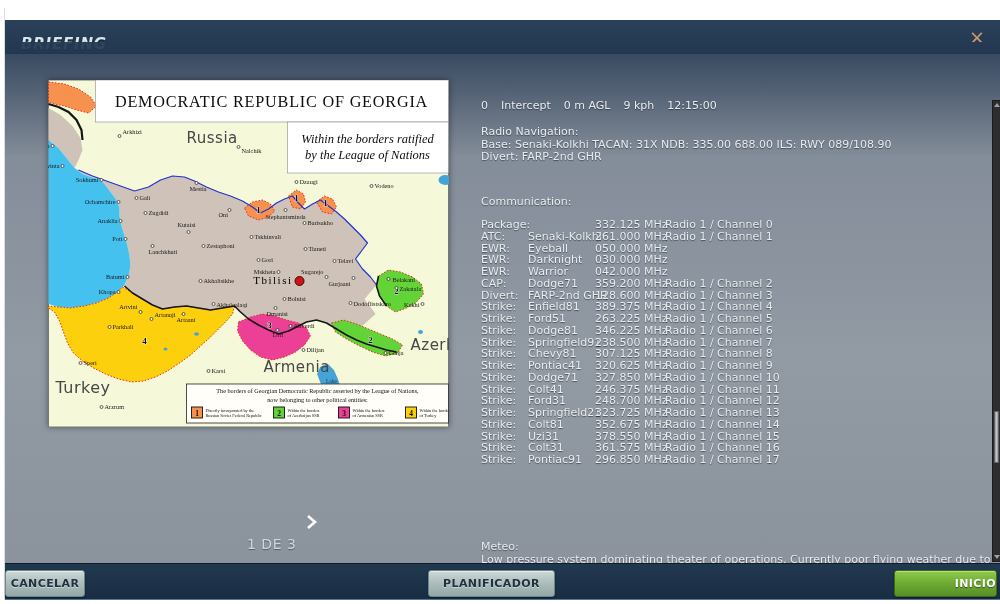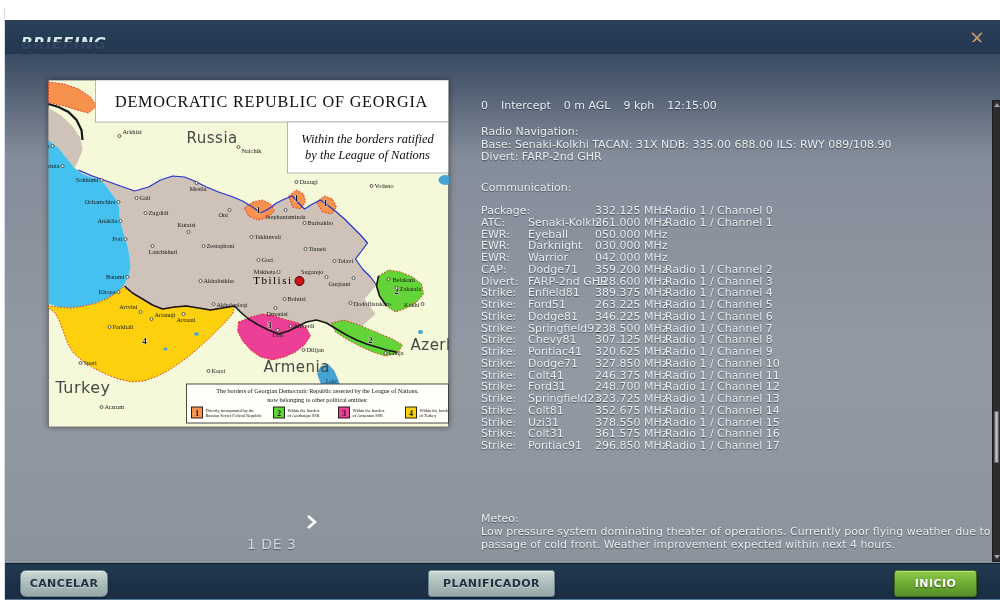--- a/index.html
+++ b/index.html
@@ -39,27 +39,27 @@
   .btn.green { background:linear-gradient(#90ca4d 0%,#6cab33 50%,#578f27 100%);
     border:1px solid #3c6b1d; box-shadow:inset 0 1px 0 #b4e07e, 0 1px 2px rgba(0,0,0,.4);
     color:#fff; text-shadow:0 1px 1px rgba(0,0,0,.5); }
   .btn span { display:block; line-height:25px; }
   .map-wrap { position:absolute; left:43px; top:38px; width:401px; height:347px;
     box-shadow:0 0 6px rgba(0,0,0,.45); }
   .rtext { position:absolute; left:476px; top:58px; width:512px; color:#e8edf1;
     font-size:11px; text-shadow:0 1px 1px rgba(0,0,0,.45); }
   .statusline { display:flex; gap:13px; line-height:12px; }
   .rn { margin-top:14px; line-height:12.5px; }
-  .comm-head { margin-top:18px; line-height:12.5px; }
+  .comm-head { margin-top:32px; line-height:12.5px; }
   #comm-rows { margin-top:11px; }
   .crow { display:flex; line-height:11.75px; white-space:nowrap; }
   .crow .c1 { width:47px; flex:none; }
   .crow .c2 { width:67px; flex:none; }
   .crow .c3 { width:70px; flex:none; }
-  .meteo { position:absolute; left:476px; top:470px; width:516px; color:#e8edf1;
+  .meteo { position:absolute; left:476px; top:498px; width:516px; color:#e8edf1;
     font-size:11px; line-height:13px; text-shadow:0 1px 1px rgba(0,0,0,.45); }
   .meteo .mh { margin-bottom:0px; }
   .pager-label { position:absolute; left:242px; top:494px; font-size:14px; color:#cdd9e0;
     letter-spacing:.5px; text-shadow:0 1px 1px rgba(0,0,0,.4);text-align:right; }
   .pager-next { position:absolute; left:297px; top:471px; width:18px; height:18px; cursor:pointer; }
   .scrollbar { position:absolute; left:987px; top:58px; width:9px; height:462px;
     background:#2d2d2f; border:1px solid #1b1b1d; }
   .sb-btn { position:absolute; left:0; width:7px; height:9px; cursor:pointer; }
   .sb-btn.up { top:0; } .sb-btn.down { bottom:0; }
   .tri-up { width:0; height:0; border-left:3px solid transparent; border-right:3px solid transparent;
@@ -503,23 +503,23 @@
           <div class="tri-up"></div>
         </div>
       <div class="sb-thumb"></div>
       <div class="sb-btn down">
           <div class="tri-down"></div>
         </div>
     </div>
   </div>
 
   <div class="bottombar">
-    <div class="btn gray" style="left:15px; width:88px;border-radius:6px;">
+    <div class="btn gray" style="left:0; width:80px;">
       <span>CANCELAR</span>
     </div>
     <div class="btn gray" style="left:423px; width:127px;">
       <span>PLANIFICADOR</span>
     </div>
-    <div class="btn green" style="left:889px; width:83px;">
+    <div class="btn green" style="left:889px; width:103px;text-align:right;">
       <span>INICIO</span>
     </div>
   </div>
 </div>
 
 </body></html>

